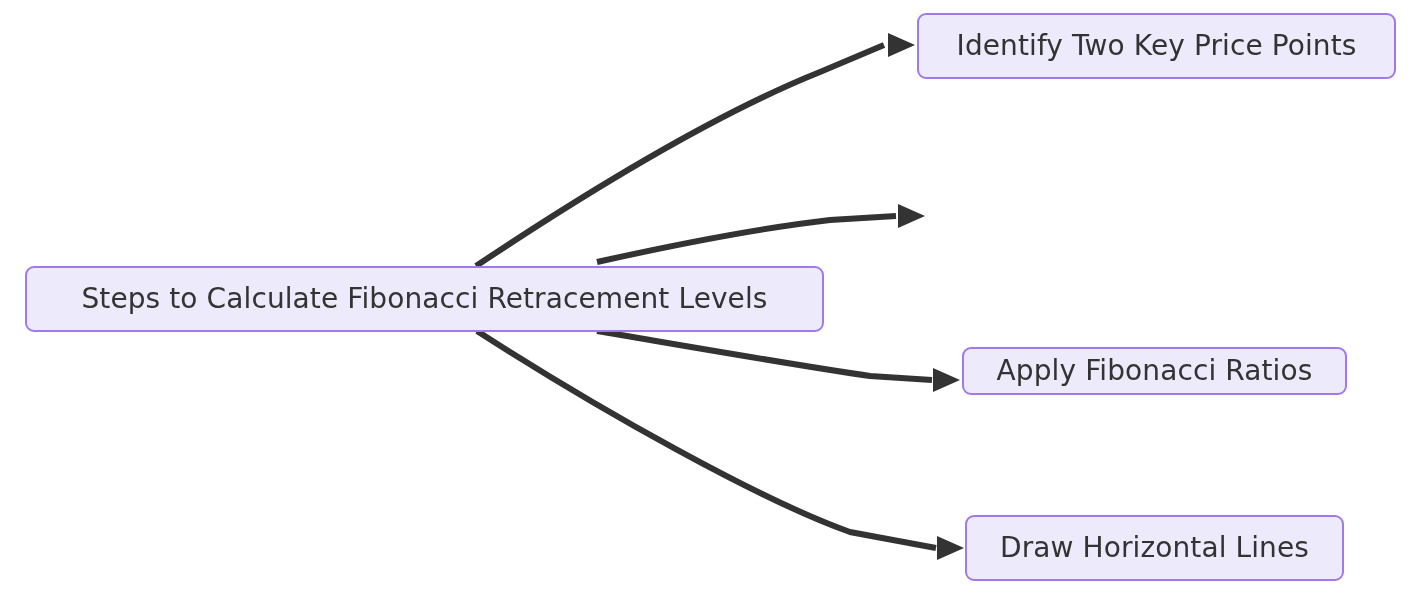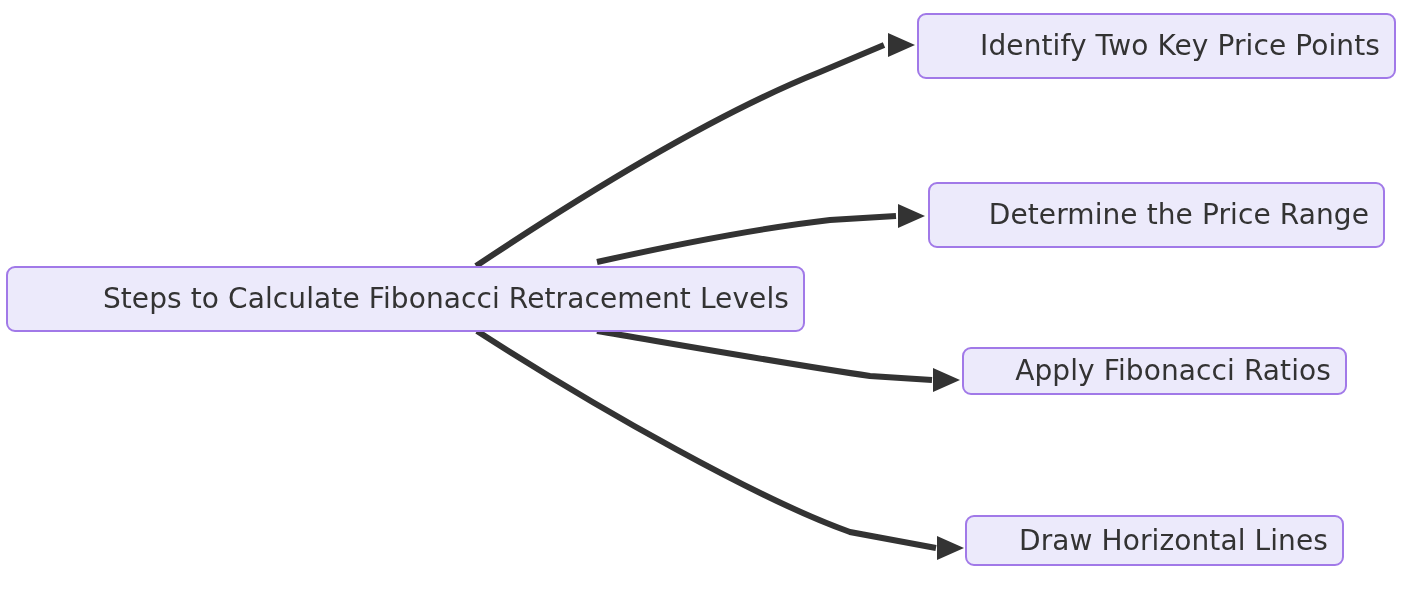--- a/index.html
+++ b/index.html
@@ -24,21 +24,21 @@
     left: 0;
     width: 1426px;
     height: 604px;
     pointer-events: none;
   }
   .flow-node {
     position: absolute;
     box-sizing: border-box;
     display: flex;
     align-items: center;
-    justify-content: flex-end;
+    justify-content: center;
     background: #ECEAFB;
     border: 2px solid #A179E8;
     border-radius: 9px;
     color: #333333;
     font-size: 28px;
     line-height: 1;
     letter-spacing: 0.1px;
     white-space: nowrap;
   }
   .flow-node .node-label {
@@ -69,33 +69,30 @@
     <path class="edge-path" d="M 597,262 C 660,248 760,228 830,220 L 896,216"></path>
     <polygon class="edge-arrow" points="898,204 925,216 898,228"></polygon>
 
     <path class="edge-path" d="M 597,331 C 680,345 800,366 870,376 L 932,380"></path>
     <polygon class="edge-arrow" points="933,368 960,380 933,392"></polygon>
 
     <path class="edge-path" d="M 477,331 C 600,410 760,500 850,532 L 936,548"></path>
     <polygon class="edge-arrow" points="937,536 964,548 937,560"></polygon>
   </svg>
 
-  <div class="flow-node" id="node-root" style="left:6px; top:266px; width:799px; height:66px;">
+  <div class="flow-node" id="node-root" style="left:25px; top:266px; width:799px; height:66px;">
     <span class="node-label">Steps to Calculate Fibonacci Retracement Levels</span>
   </div>
 
   <div class="flow-node" id="node-step1" style="left:917px; top:13px; width:479px; height:66px;">
     <span class="node-label">Identify Two Key Price Points</span>
   </div>
 
-  <div class="flow-node" id="node-step2" style="left:928px; top:182px; width:457px; height:66px;">
-    <span class="node-label">Determine the Price Range</span>
-  </div>
 
   <div class="flow-node" id="node-step3" style="left:962px; top:347px; width:385px; height:48px;">
     <span class="node-label">Apply Fibonacci Ratios</span>
   </div>
 
-  <div class="flow-node" id="node-step4" style="left:965px; top:515px; width:379px; height:51px;">
+  <div class="flow-node" id="node-step4" style="left:965px; top:515px; width:379px; height:66px;">
     <span class="node-label">Draw Horizontal Lines</span>
   </div>
 
 </div>
 
 </body></html>

